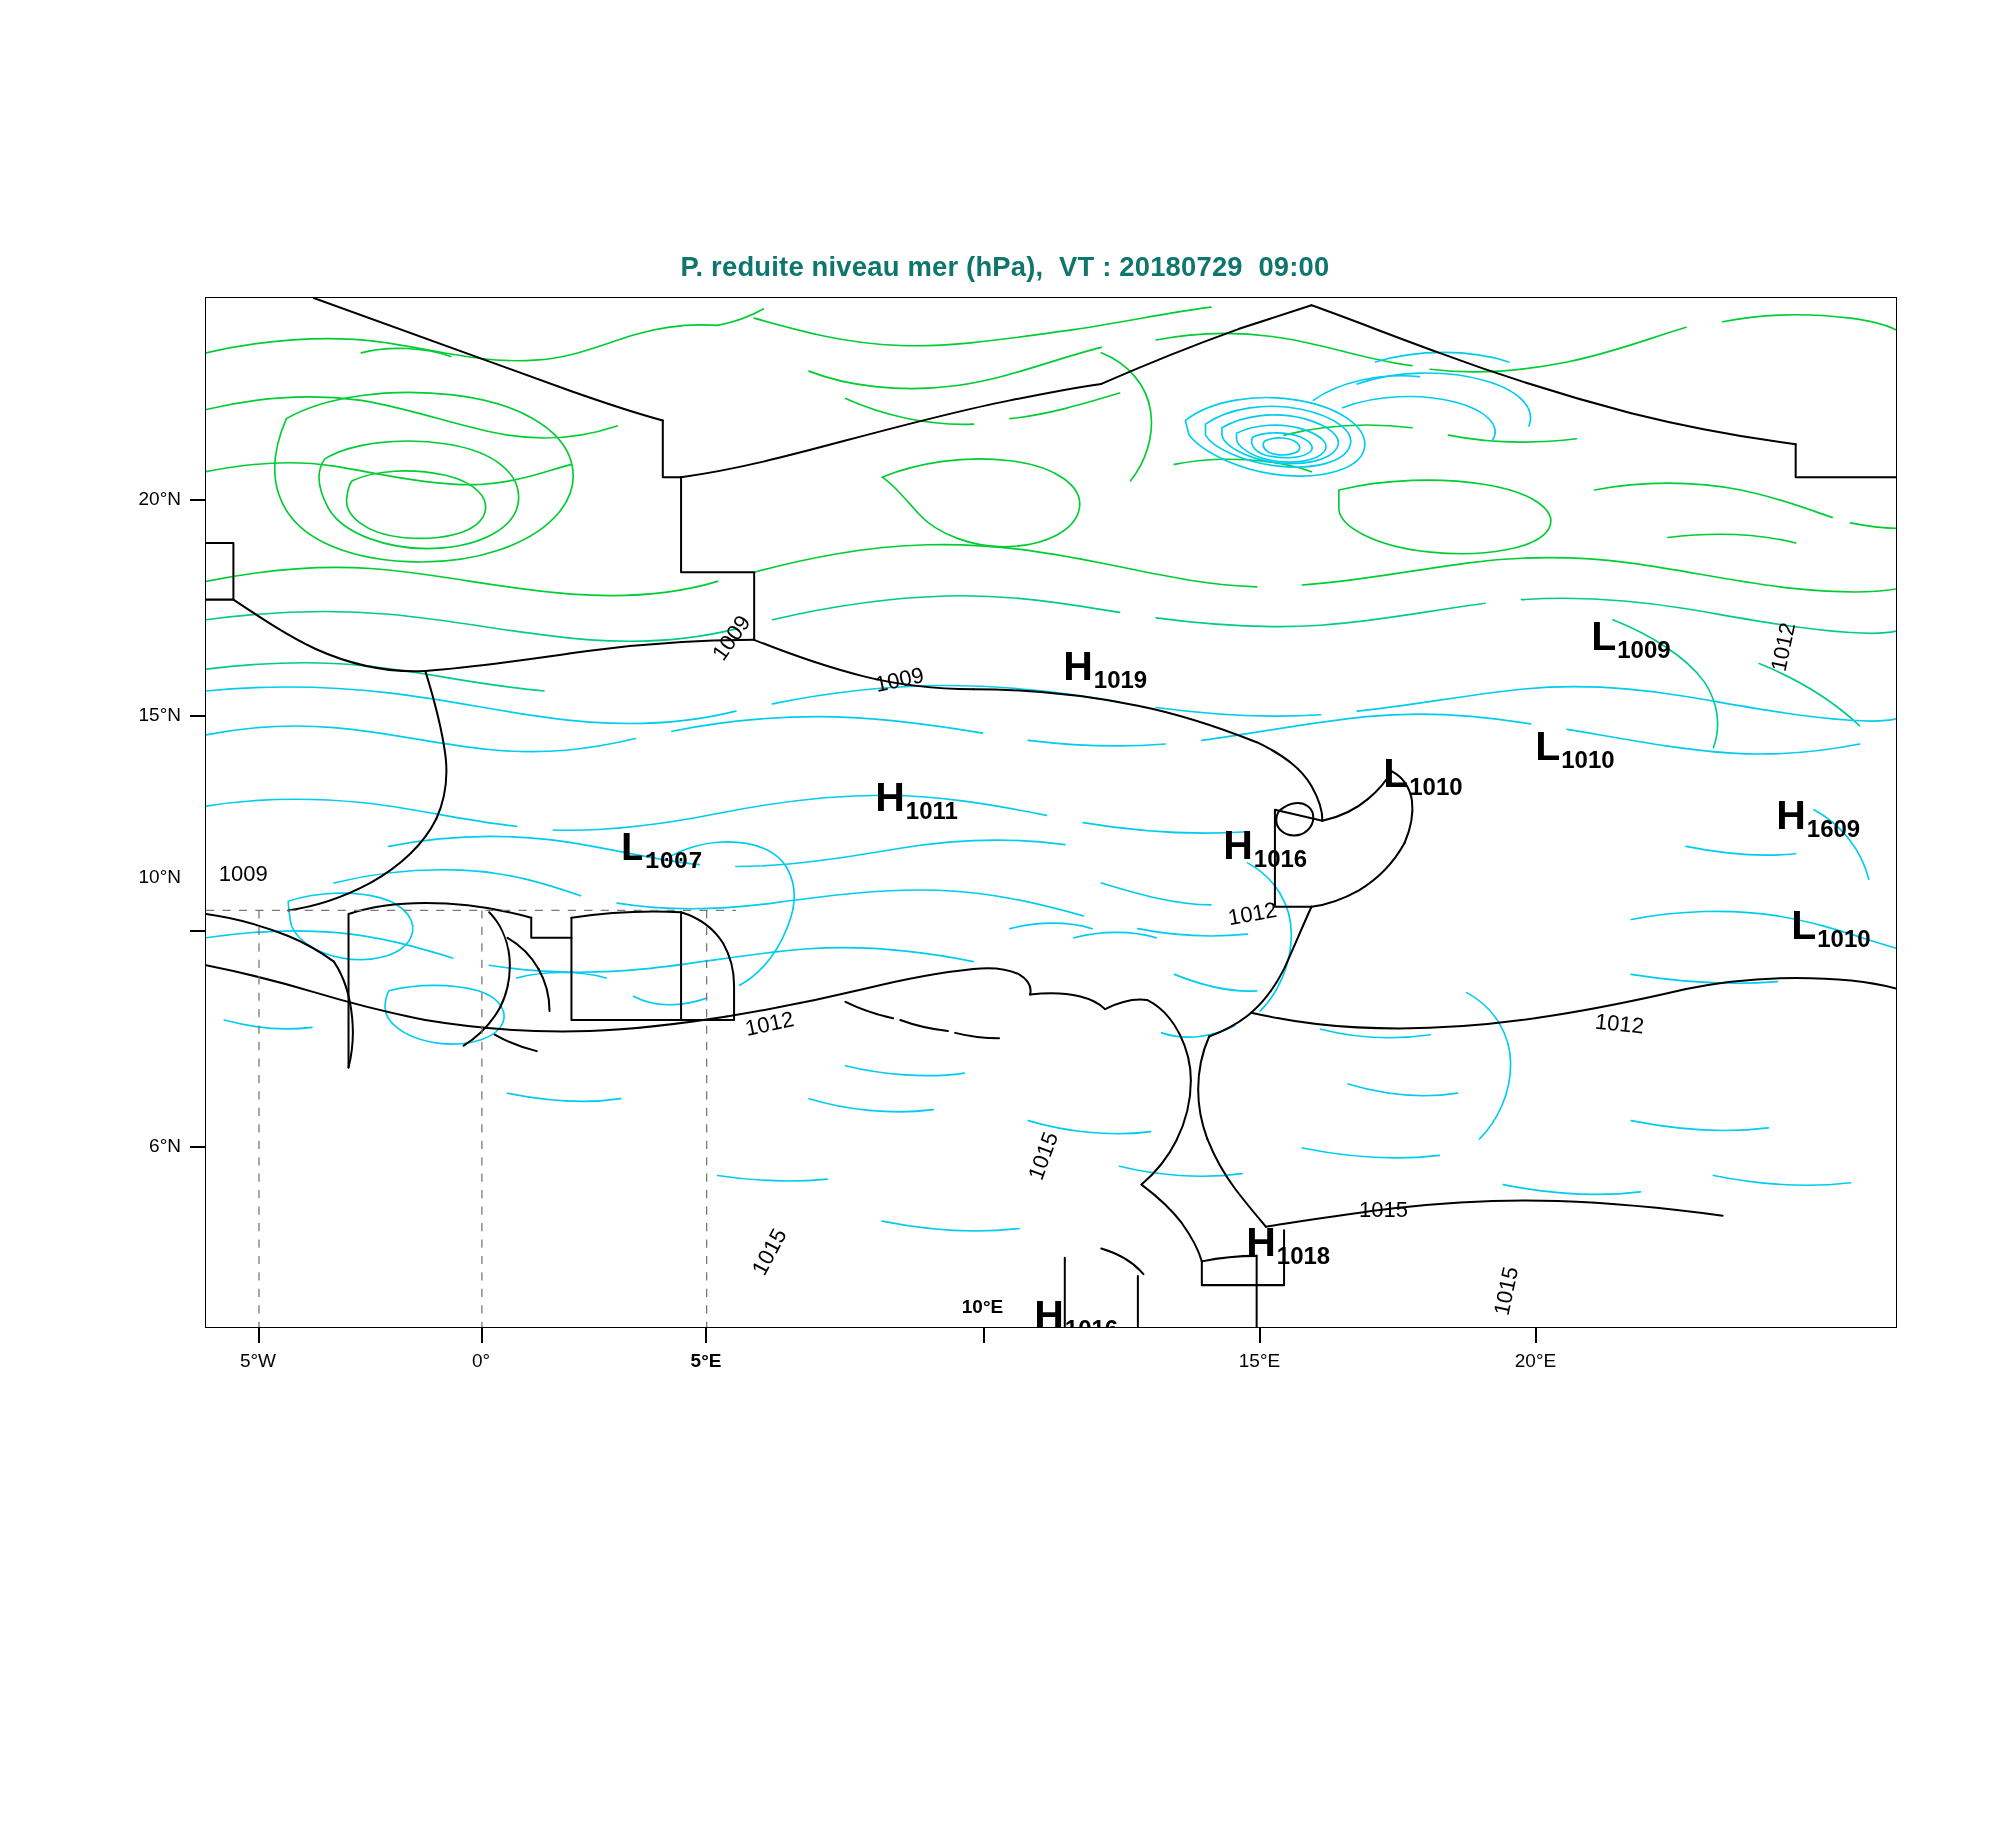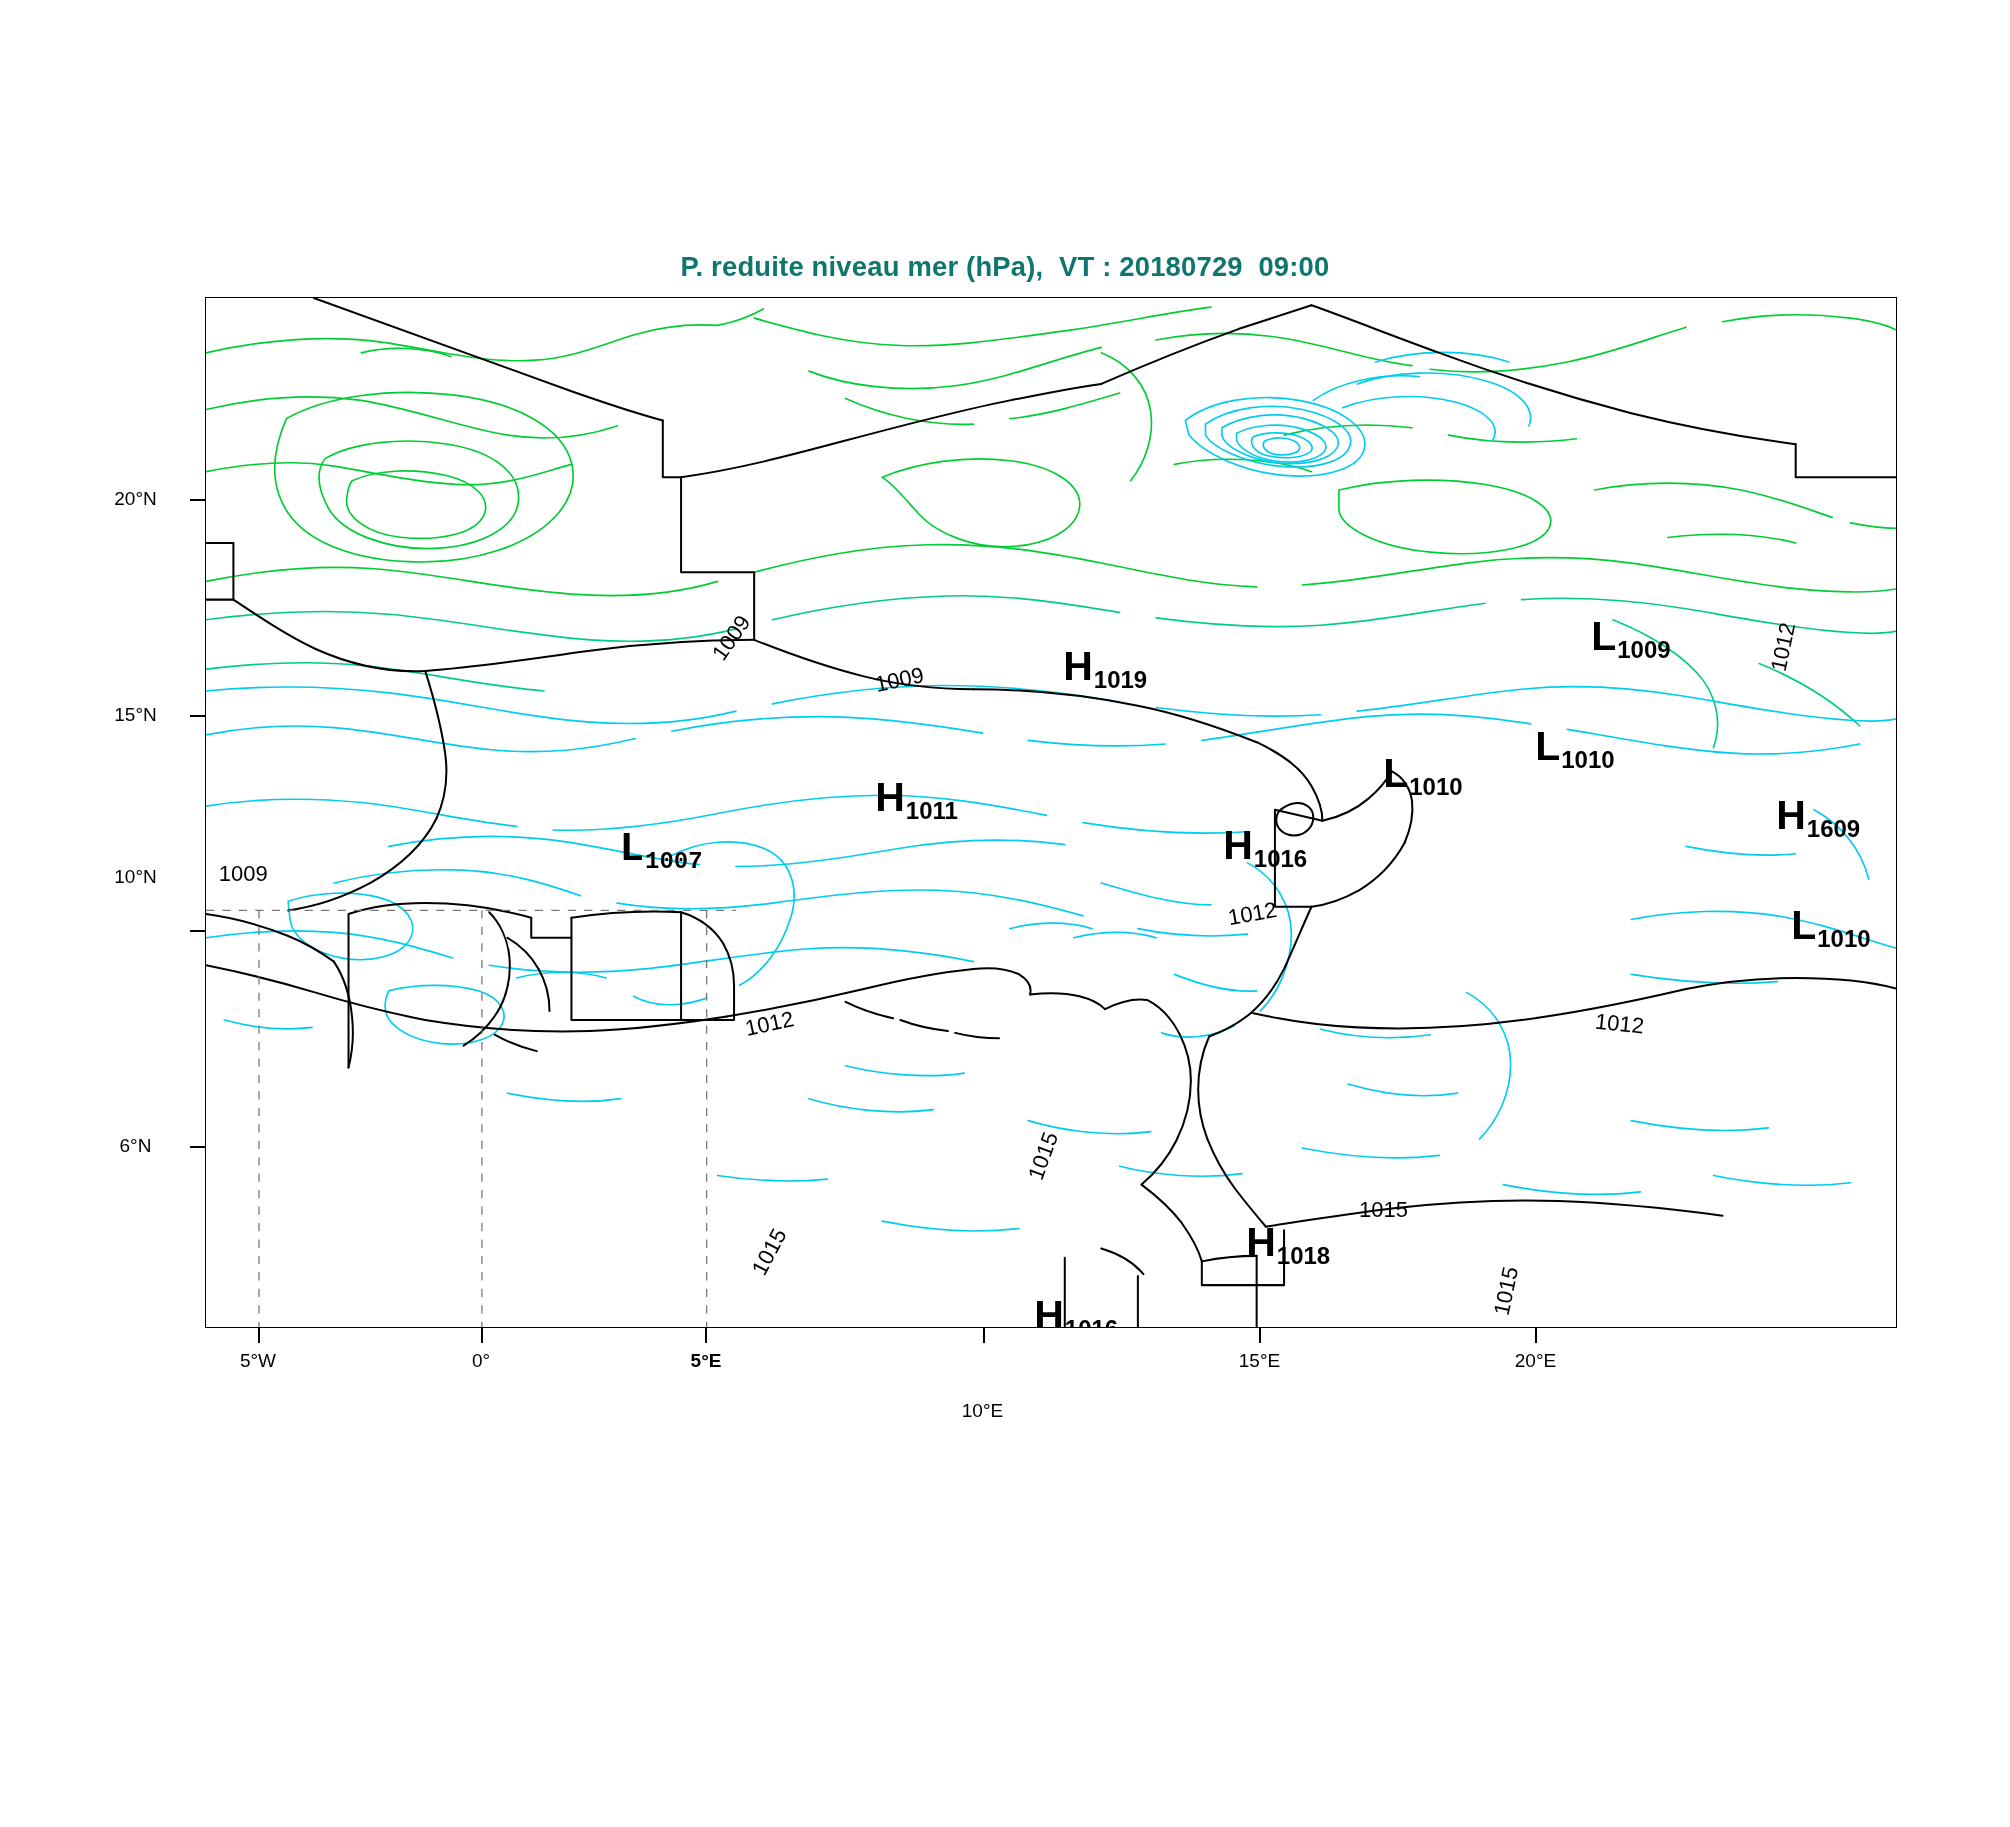--- a/index.html
+++ b/index.html
@@ -56,21 +56,21 @@
     height: 1031px;
   }
 
   
   .axis-label {
     position: absolute;
     font-size: 19px;
     color: #000000;
     white-space: pre;
   }
-  .ylabel { text-align: center; }
+  .ylabel { text-align: right; }
   .xlabel { text-align: center; }
 
   .tick {
     position: absolute;
     background: #000000;
   }
 
   
   .pcenter {
     position: absolute;
@@ -392,21 +392,21 @@
   <div class="tick" style="left:258px; top:1328px; width:1.8px; height:14.6px;"></div>
   <div class="axis-label xlabel" style="left:203px; top:1350px; width:110px;">5°W</div>
 
   <div class="tick" style="left:481px; top:1328px; width:1.8px; height:14.6px;"></div>
   <div class="axis-label xlabel" style="left:426px; top:1350px; width:110px;">0°</div>
 
   <div class="tick" style="left:705px; top:1328px; width:1.8px; height:14.6px;"></div>
   <div class="axis-label xlabel" style="left:651px; top:1350px; width:110px;font-weight:bold;">5°E</div>
 
   <div class="tick" style="left:983px; top:1328px; width:1.8px; height:14.6px;"></div>
-  <div class="axis-label xlabel" style="left:923px; top:1400px; width:119px;">10°E</div>
+  <div class="axis-label xlabel" style="left:923px; top:1296px; width:119px;font-weight:bold;">10°E</div>
 
   <div class="tick" style="left:1259px; top:1328px; width:1.8px; height:14.6px;"></div>
   <div class="axis-label xlabel" style="left:1200px; top:1350px; width:119px;">15°E</div>
 
   <div class="tick" style="left:1535px; top:1328px; width:1.8px; height:14.6px;"></div>
   <div class="axis-label xlabel" style="left:1476px; top:1350px; width:119px;">20°E</div>
 
 </div>
 
 

